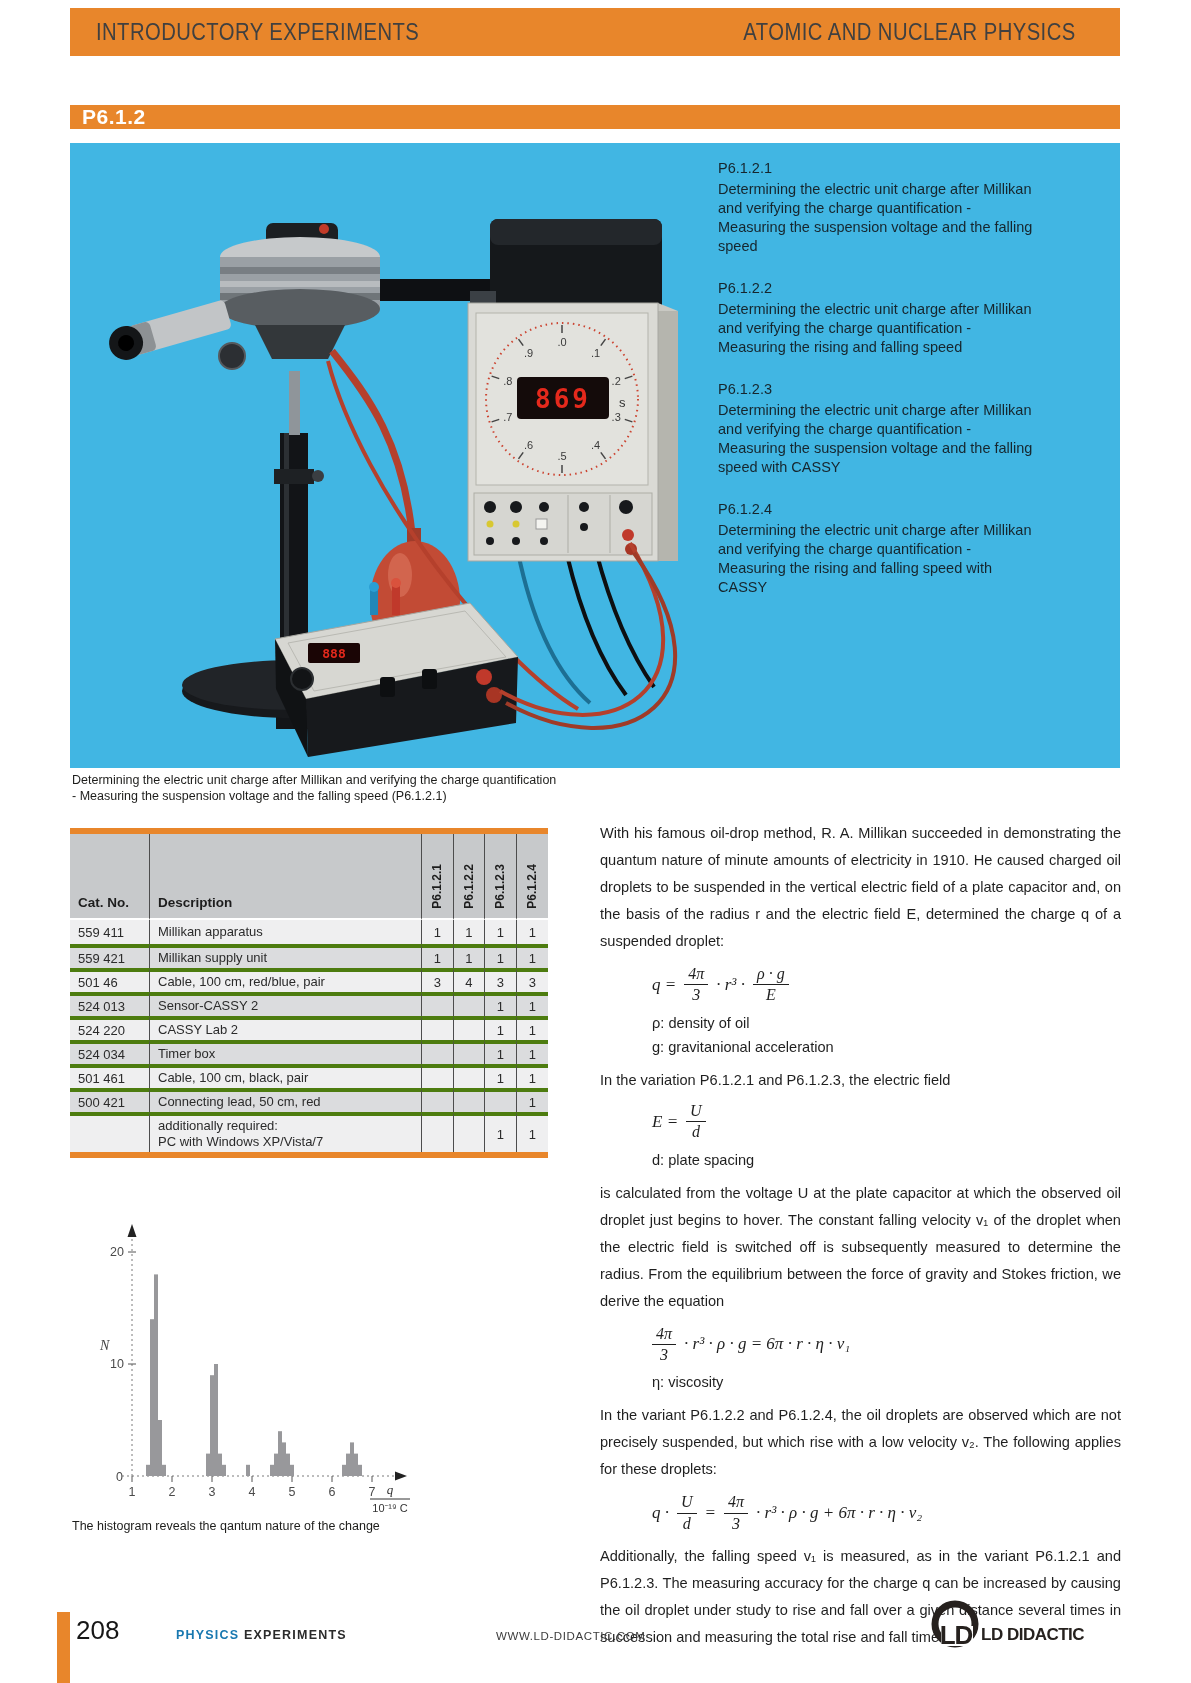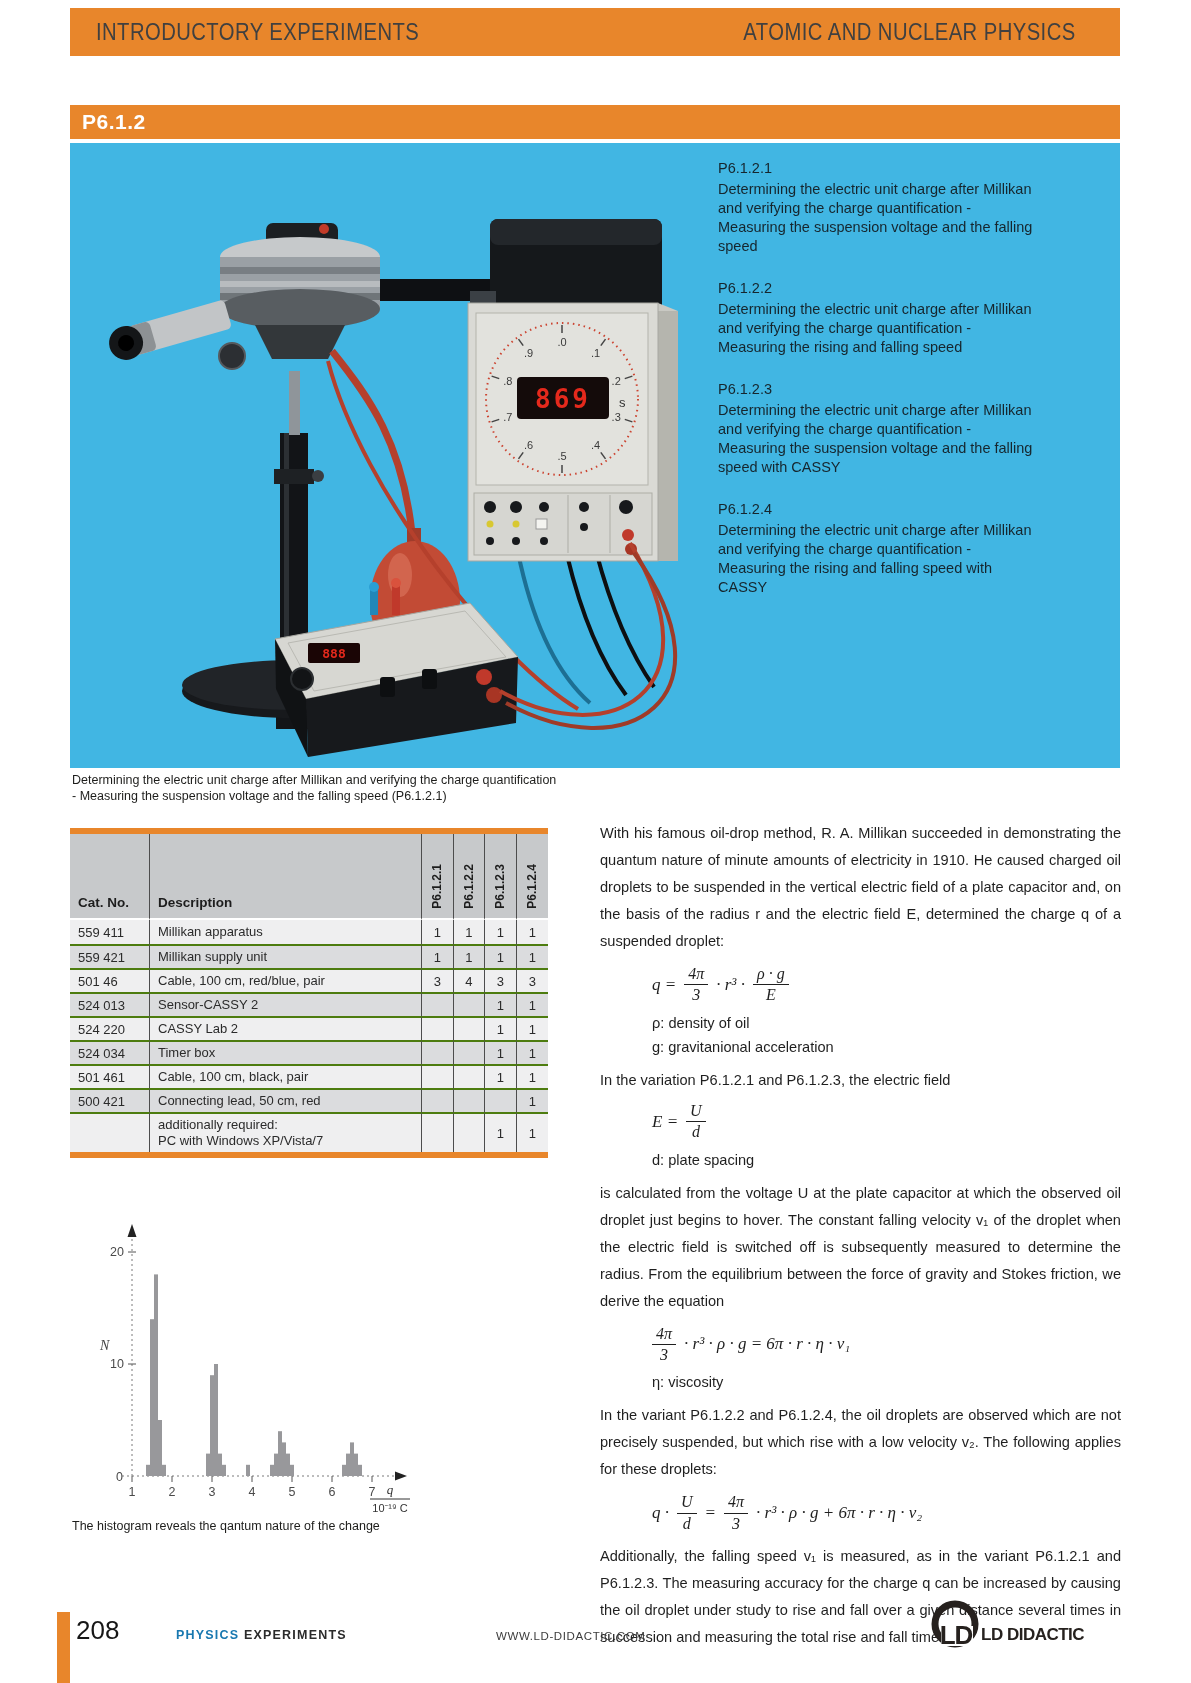--- a/index.html
+++ b/index.html
@@ -9,21 +9,21 @@
   .abs{ position:absolute; }
 
   
   .top-banner{ left:70px; top:8px; width:1050px; height:48px; background:var(--orange);
     color:#404040; display:flex; justify-content:space-between; align-items:center;
     padding:0 44px 0 26px; font-size:23px; letter-spacing:.5px; }
   .cond-l{ display:inline-block; transform:scaleX(.88); transform-origin:left center; }
   .cond-r{ display:inline-block; transform:scaleX(.88); transform-origin:right center; }
 
   
-  .section-bar{ left:70px; top:105px; width:1050px; height:34px; background:var(--orange);
+  .section-bar{ left:70px; top:105px; width:1050px; height:24px; background:var(--orange);
     color:#fff; display:flex; align-items:center; padding-left:12px;
     font-size:21px; font-weight:bold; letter-spacing:.5px; }
 
   
   .hero{ left:70px; top:143px; width:1050px; height:625px; background:var(--blue); }
   .apparatus{ position:absolute; left:0; top:0; width:660px; height:624px; }
   .hero-text{ position:absolute; left:648px; top:16px; width:322px; color:#16262e; }
   .hero-title{ font-size:23px; font-weight:bold; color:#0d0d0d; margin-bottom:34px; }
   .exp-block{ margin-bottom:23px; font-size:14.5px; line-height:19px; }
   .exp-code{ margin-bottom:2px; }
@@ -34,21 +34,21 @@
   
   .table-wrap{ left:70px; top:828px; width:478px; border-top:6px solid var(--orange); border-bottom:6px solid var(--orange); }
   table{ border-collapse:separate; border-spacing:0; width:478px; table-layout:fixed;border-radius:29px; }
   col.w-cat{ width:80px; } col.w-desc{ width:272px; } col.w-qty{ width:31.5px; }
   thead th{ background:#C7C9CB; height:86px; vertical-align:bottom; font-size:13.5px; text-align:left;
     padding:0 0 8px 8px; border-bottom:2px solid #fff; color:#1d1d1d; }
   thead th.vert{ text-align:center; padding:0 0 6px 0; }
   thead th.vert span{ writing-mode:vertical-rl; transform:rotate(180deg); display:inline-block;
     font-size:12px; font-weight:bold; }
   tbody td{ height:24px; font-size:13px; color:#2b2b2b; padding-left:8px; }
-  tbody tr + tr td{ border-top:2px solid #4d7c0f; }
+  tbody tr + tr td{ border-top:4px solid #4d7c0f; }
   tbody tr:nth-child(odd) td{ background:#EFEFF0; }
   tbody tr:nth-child(even) td{ background:#DBDCDE; }
   tbody td.c-qty{ text-align:center; padding-left:0; }
   tbody tr.tall td{ height:40px; }
   td.c-desc{ white-space:pre-line; line-height:16px; }
   .bR{ border-right:1px solid #4d4d4d; }
 
   
   .article{ left:600px; top:820px; width:521px; color:#1f1f1f; }
   .article p{ font-size:14.6px; line-height:27px; text-align:justify; margin-bottom:10px; }

